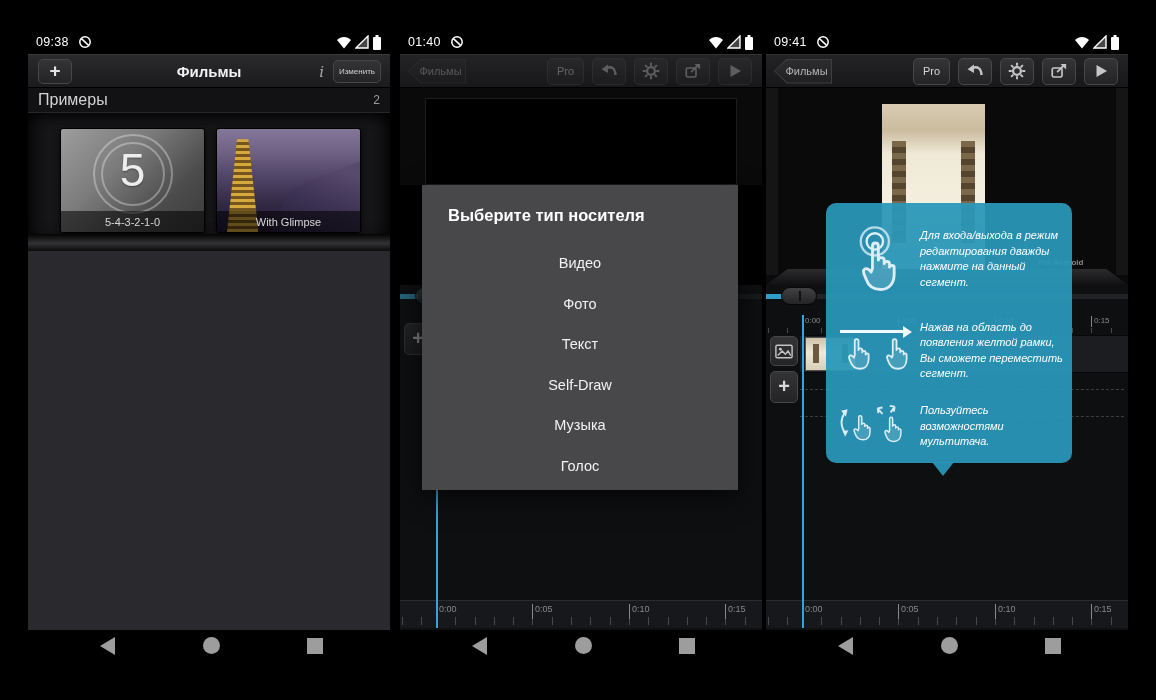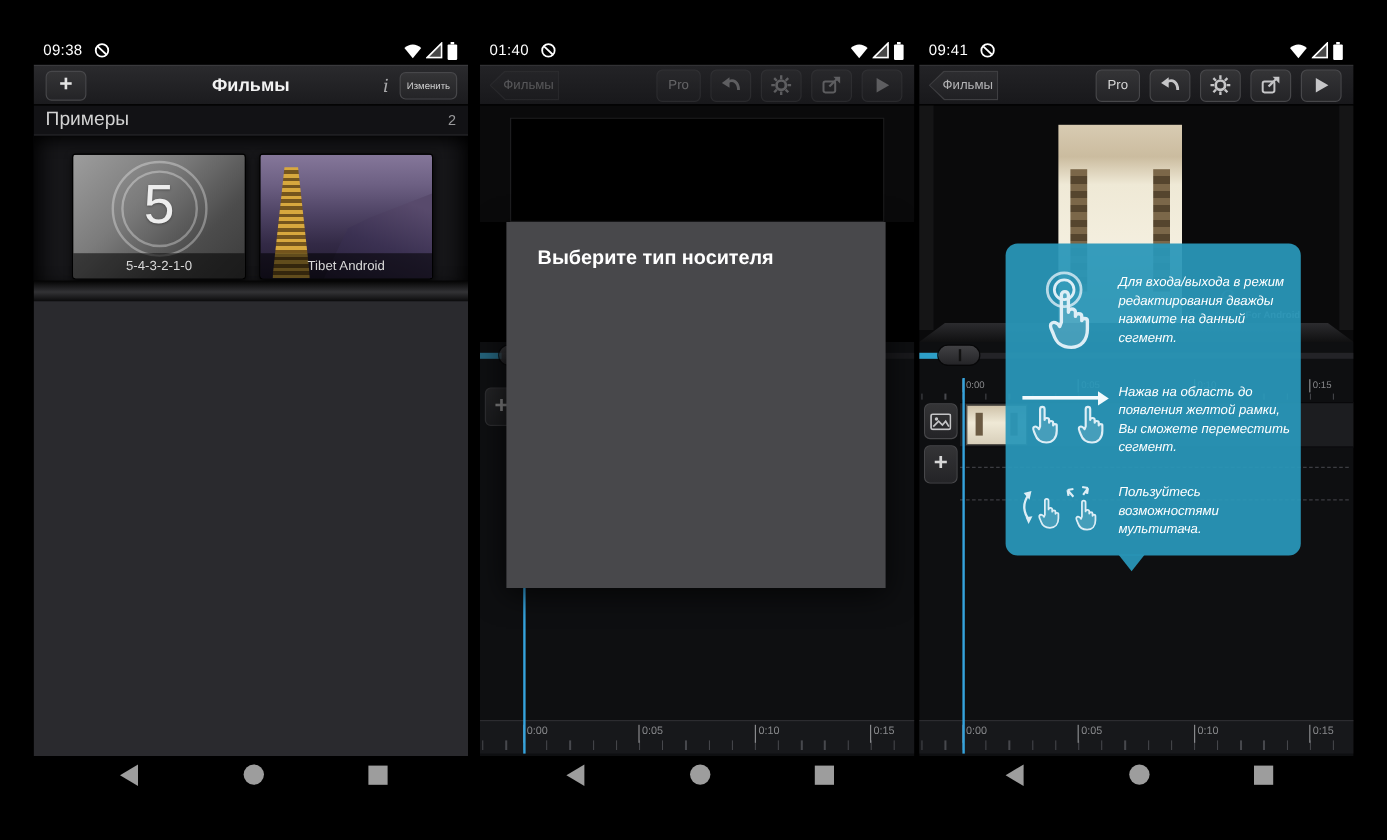--- a/index.html
+++ b/index.html
@@ -113,21 +113,21 @@
   .media-btn { top:51px; height:30px; }
   .addtl-btn { top:86px; height:32px; font-size:20px; font-weight:bold; color:#d8d8d8; padding-bottom:2px; }
   .playhead { position:absolute; width:2px; background:#35a3dc; z-index:6; }
   .dialog { position:absolute; top:155px; left:22px; width:316px; height:305px; background:#48484b;
             box-shadow:0 6px 24px rgba(0,0,0,.7); z-index:9; }
   .dlg-title { padding:21px 0 0 26px; color:#fff; font-size:16.5px; font-weight:bold; }
   .dlg-opts { position:absolute; top:58px; left:0; right:0; bottom:4px; display:flex; flex-direction:column; }
   .dlg-opt { flex:1; display:flex; align-items:center; justify-content:center; color:#f2f2f2; font-size:14.5px; cursor:pointer; }
 
   
-  .tut { position:absolute; left:72px; top:173px; width:246px; height:260px; border-radius:10px;
+  .tut { position:absolute; left:60px; top:173px; width:246px; height:260px; border-radius:10px;
          background:rgba(41,151,185,.94); z-index:10; padding:10px 8px 6px 6px; display:flex; flex-direction:column; }
   .tut-tail { position:absolute; left:166px; top:432px; width:0; height:0; z-index:10;
               border-left:11px solid transparent; border-right:11px solid transparent; border-top:14px solid rgba(41,151,185,.94); }
   .tip { display:flex; align-items:center; }
   .tip-1 { height:94px; } .tip-2 { height:92px; } .tip-3 { height:62px; }
   .tip-icon { width:88px; display:flex; align-items:center; justify-content:center; flex:none; }
   .tip-text { color:#fff; font-size:11px; font-style:italic; line-height:1.42; width:146px; }
   .arrowline { position:relative; height:3px; background:#f2fafd; }
   .arrowline::after { content:""; position:absolute; right:-8px; top:-4.5px; border-left:9px solid #f2fafd;
                       border-top:6px solid transparent; border-bottom:6px solid transparent; }
@@ -227,21 +227,21 @@
   </div>
 
   <div class="shelf">
     <div class="movie movie1">
       <div class="ring ring-a"></div>
       <div class="ring ring-b"></div>
       <div class="movie-num">5</div>
       <div class="movie-cap">5-4-3-2-1-0</div>
     </div>
     <div class="movie movie2">
-      <div class="movie-cap">Tibet Android</div>
+      <div class="movie-cap">With Glimpse</div>
     </div>
   </div>
   <div class="shelf-edge"></div>
   <div class="empty1"></div>
 
   <div class="navbar">
     <div class="nav-back"></div>
     <div class="nav-home"></div>
     <div class="nav-recent"></div>
   </div>
@@ -329,20 +329,28 @@
       <div class="rlabel" style="left:325px">
           <i></i>
           <span>0:15</span>
         </div>
     </div>
     <div class="playhead" style="left:36px; top:205px; height:138px;"></div>
   </div>
 
   <div class="dialog">
     <div class="dlg-title">Выберите тип носителя</div>
+    <div class="dlg-opts">
+      <div class="dlg-opt">Видео</div>
+      <div class="dlg-opt">Фото</div>
+      <div class="dlg-opt">Текст</div>
+      <div class="dlg-opt">Self-Draw</div>
+      <div class="dlg-opt">Музыка</div>
+      <div class="dlg-opt">Голос</div>
+    </div>
   </div>
 
   <div class="navbar">
     <div class="nav-back"></div>
     <div class="nav-home"></div>
     <div class="nav-recent"></div>
   </div>
 </div>
 
 <div class="phone" id="phone3">

